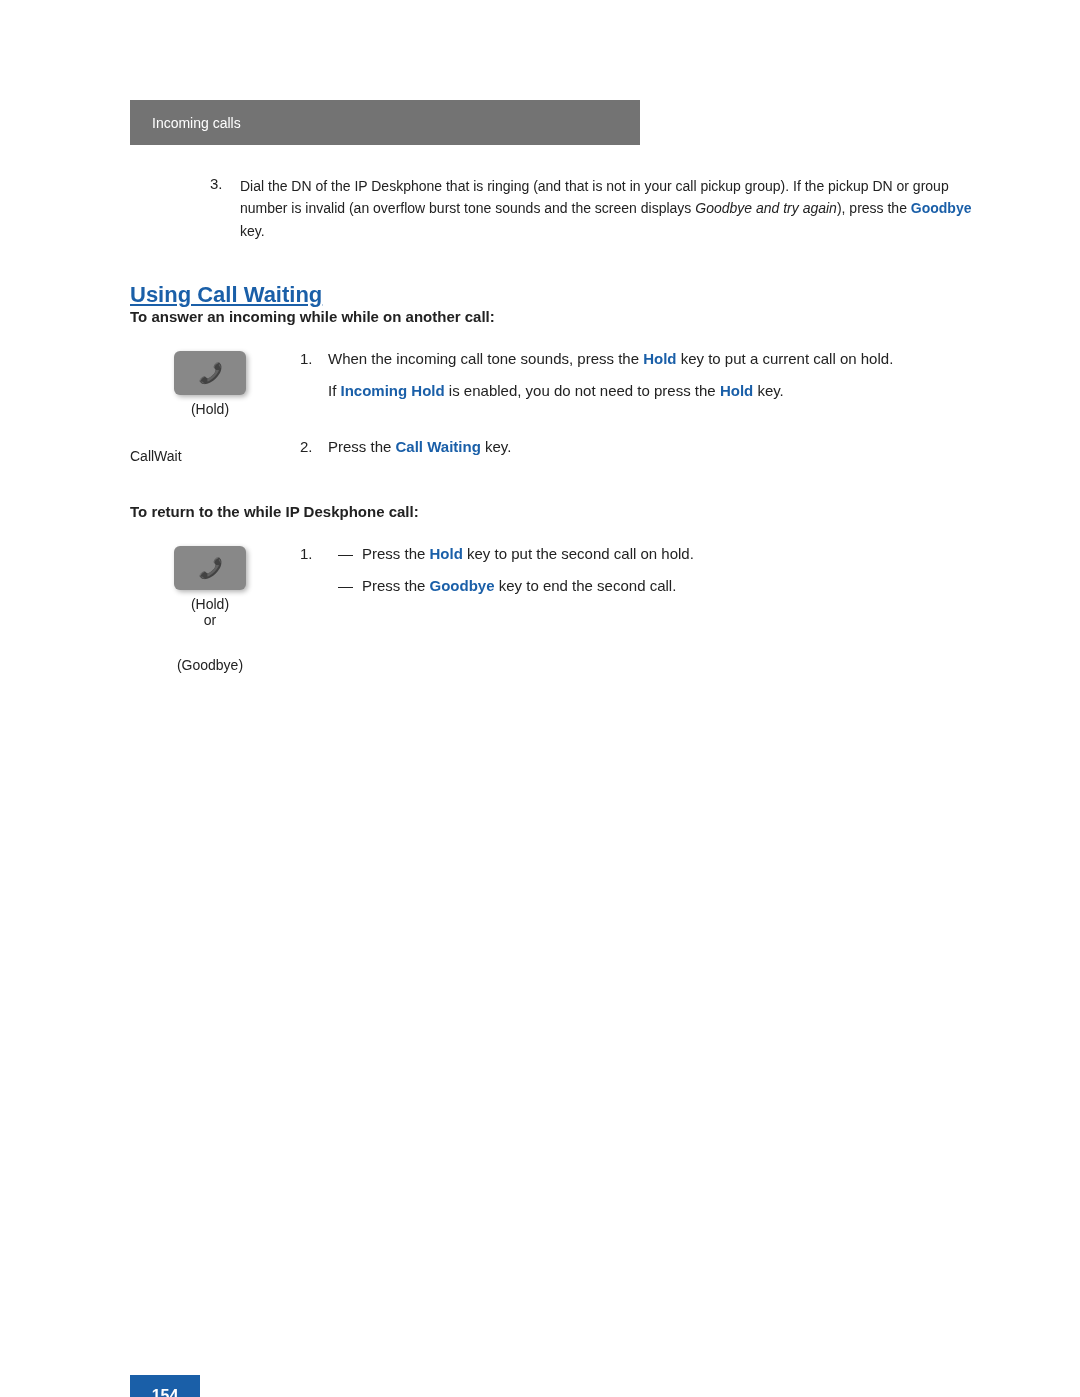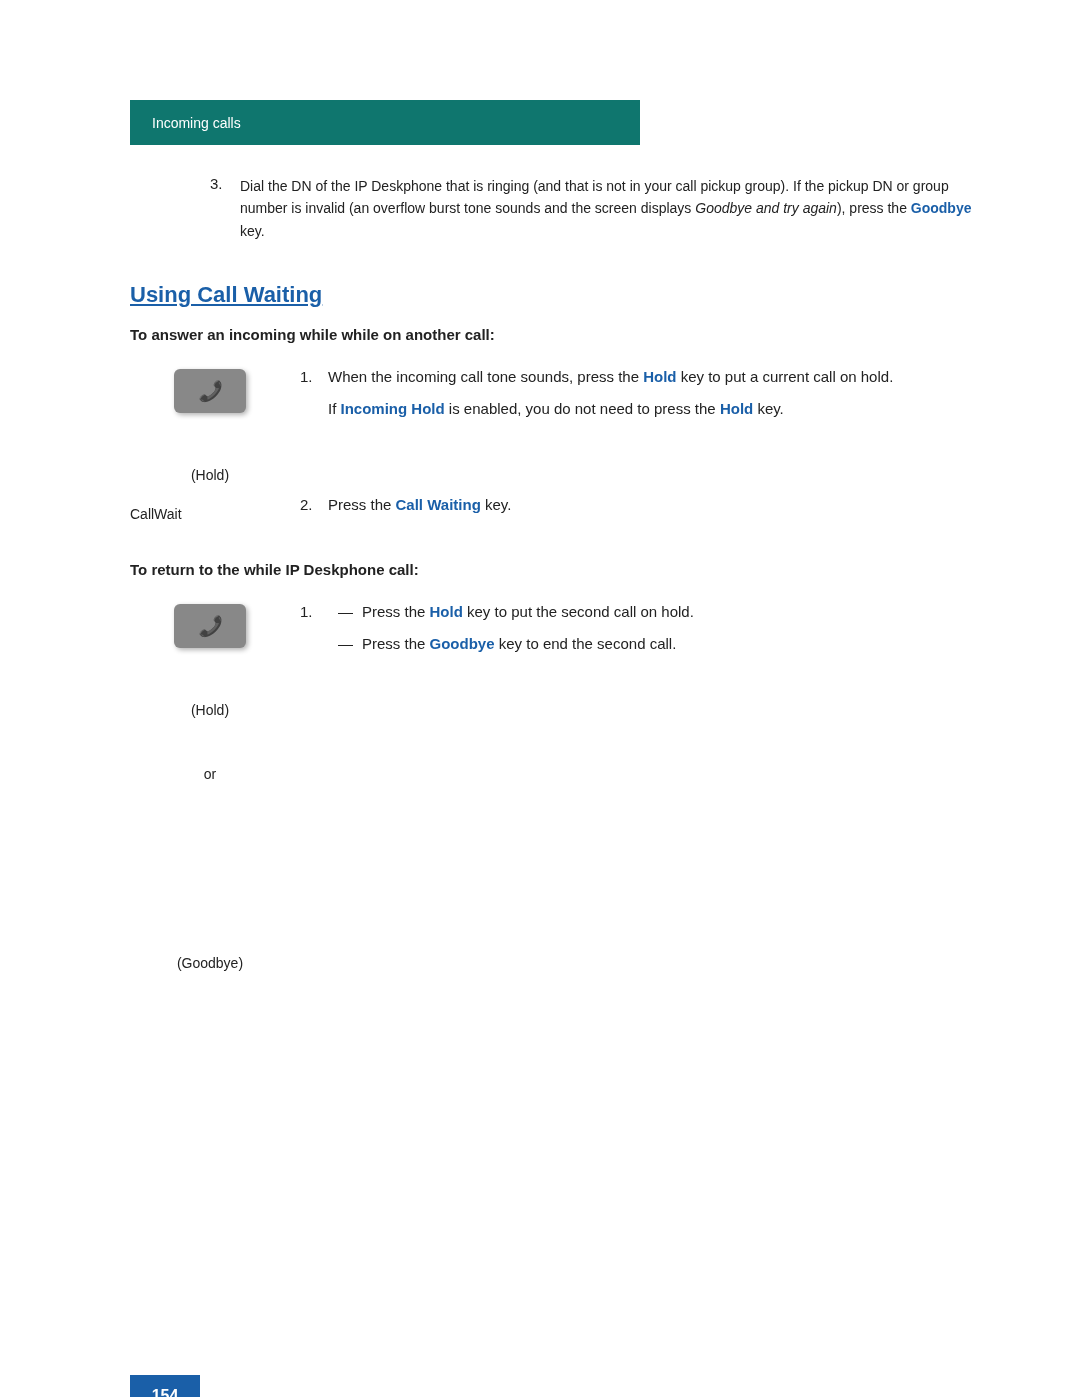--- a/index.html
+++ b/index.html
@@ -21,21 +21,21 @@
     .page-container {
       width: 1080px;
       min-height: 1397px;
       padding: 0;
       position: relative;
       background: #fff;
     }
 
     
     .header-banner {
-      background-color: #0f766e;
+      background-color: #737373;
       width: 510px;
       margin-left: 130px;
       margin-top: 100px;
       padding: 14px 22px;
     }
 
     .header-banner-text {
       color: #ffffff;
       font-size: 14px;
     }
@@ -74,21 +74,20 @@
       color: #1a5fa8;
       font-weight: bold;
     }
 
     
     .section-heading {
       color: #1a5fa8;
       font-size: 22px;
       font-weight: bold;
       text-decoration: underline;
-      margin-bottom: 18px;
       margin-top: 10px;
     }
 
     .section-description {
       font-size: 15px;
       line-height: 1.6;
       color: #222;
       margin-bottom: 22px;
     }
 
@@ -105,21 +104,20 @@
       align-items: flex-start;
       margin-bottom: 10px;
     }
 
     .icon-column {
       min-width: 160px;
       display: flex;
       flex-direction: column;
       align-items: center;
       padding-top: 4px;
-      gap: 48px;
     }
 
     .icon-label {
       font-size: 14px;
       color: #222;
       margin-top: 6px;
       text-align: center;
     }
 
     .icon-label-or {

